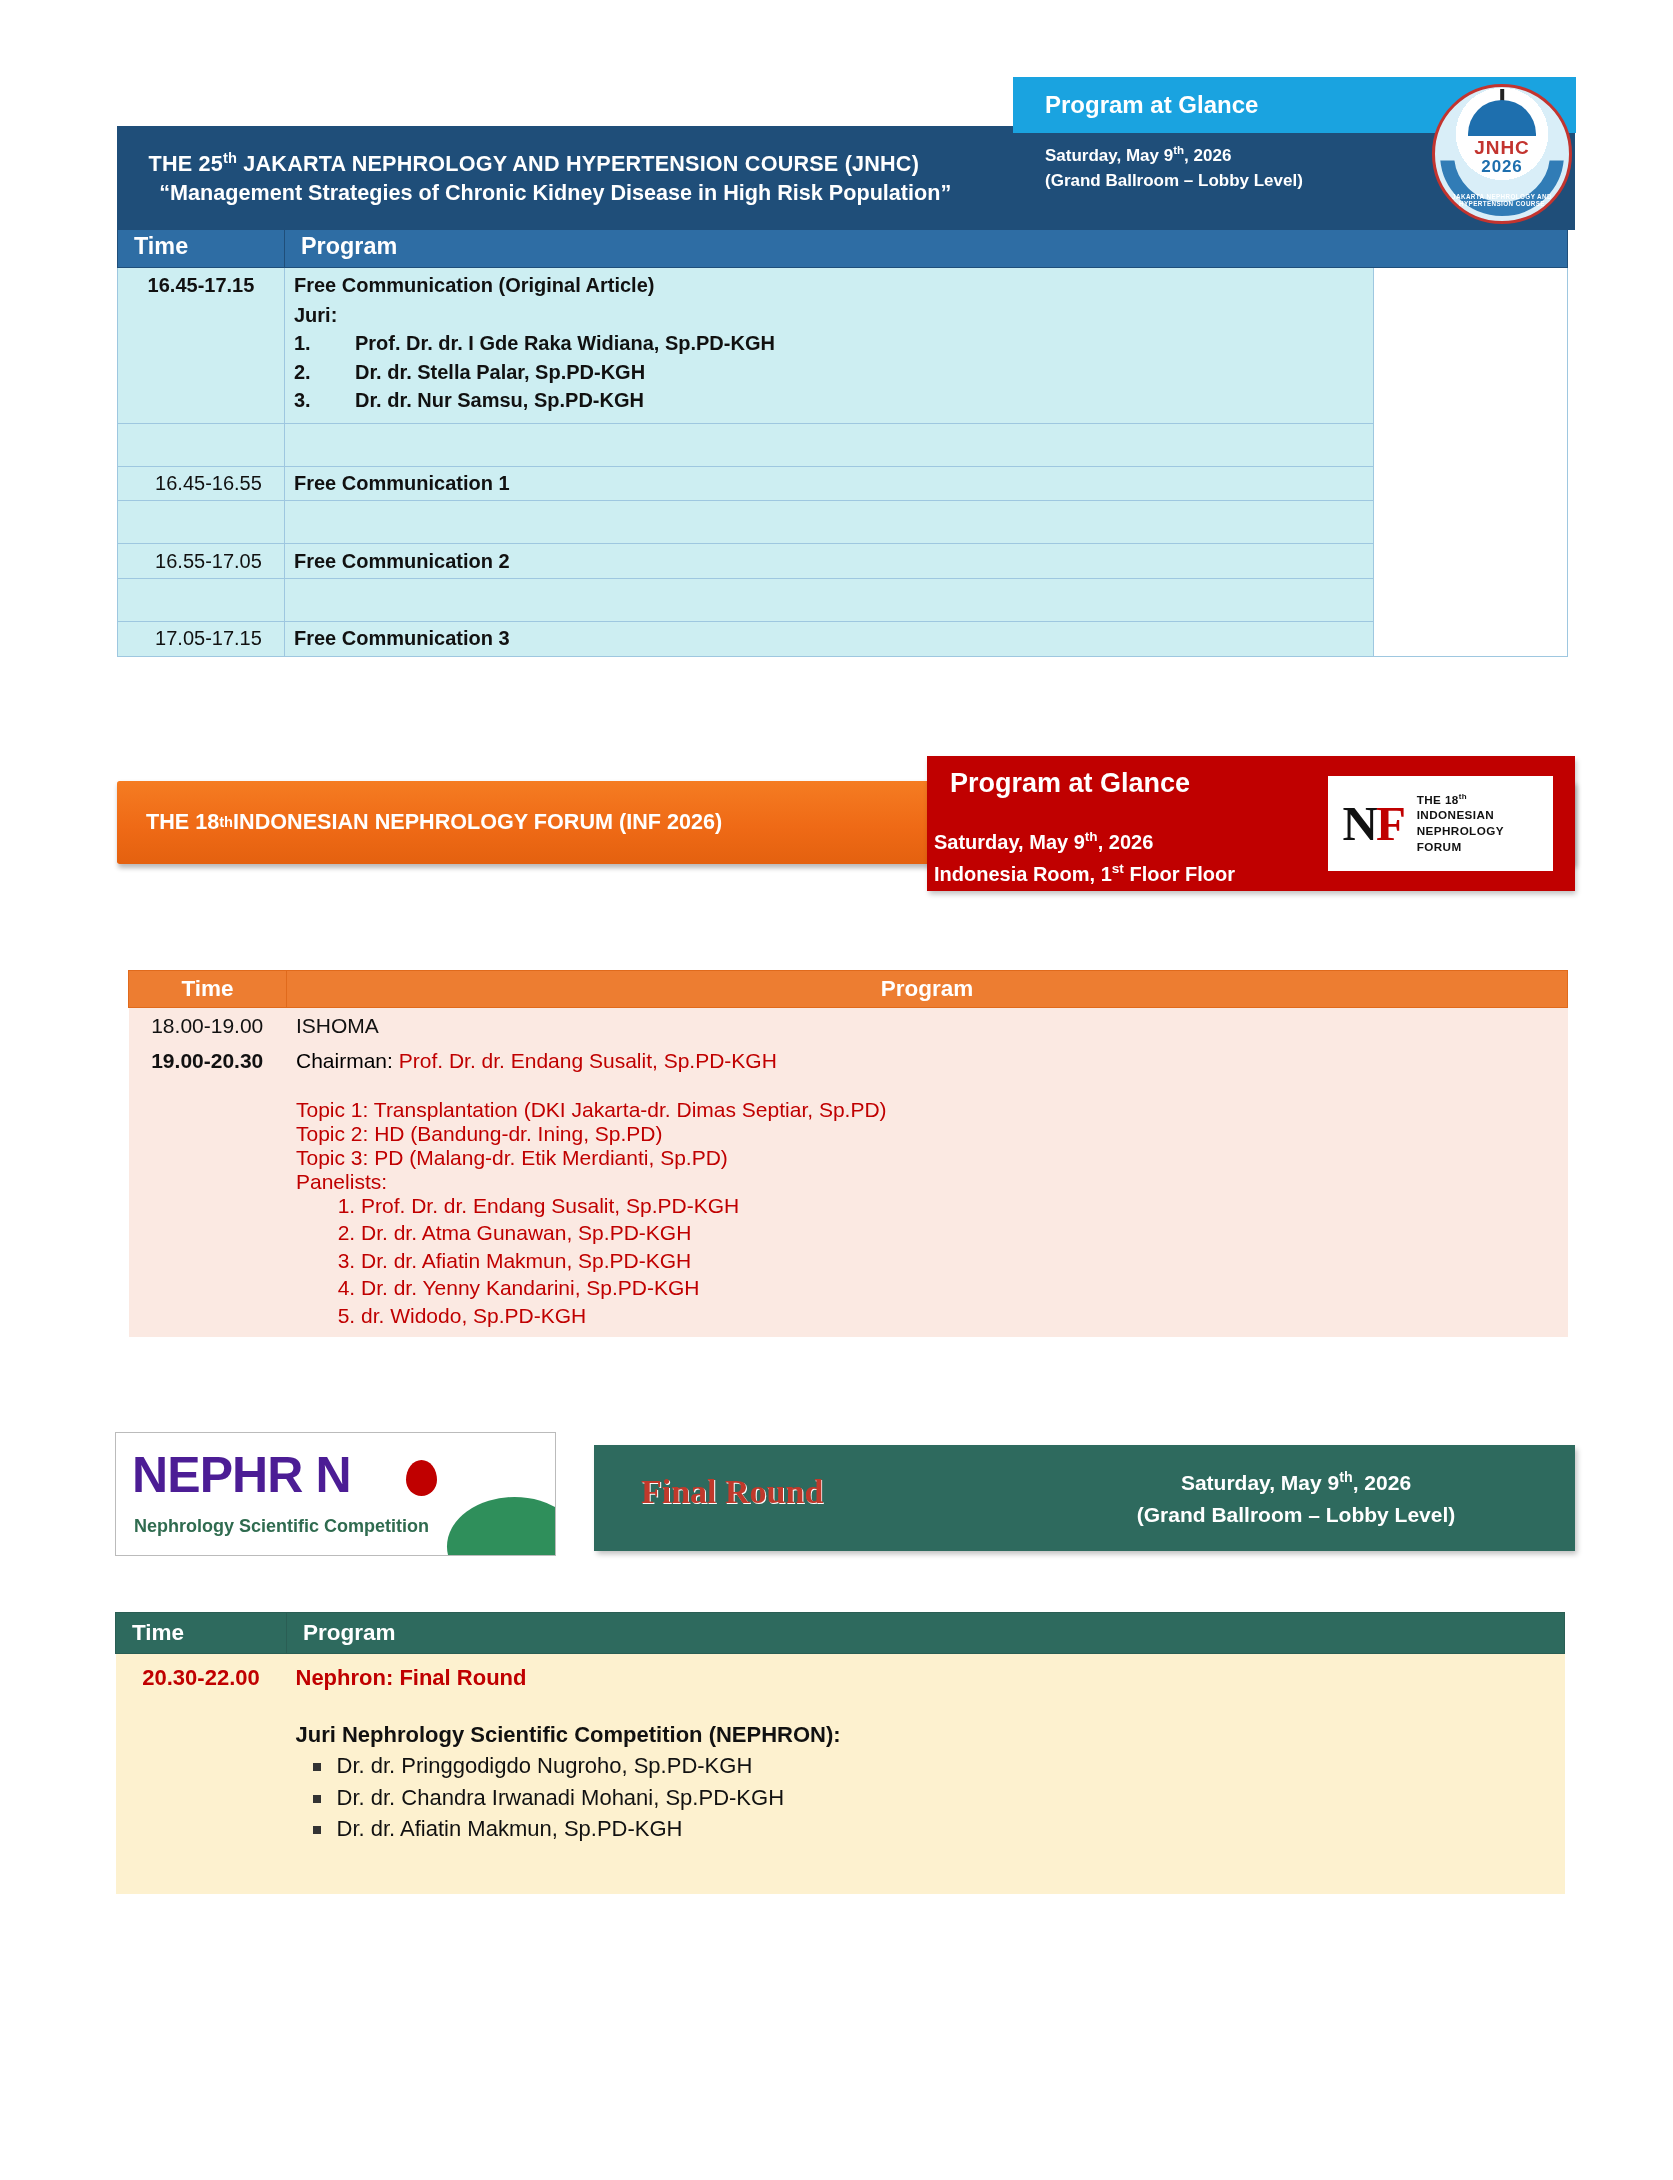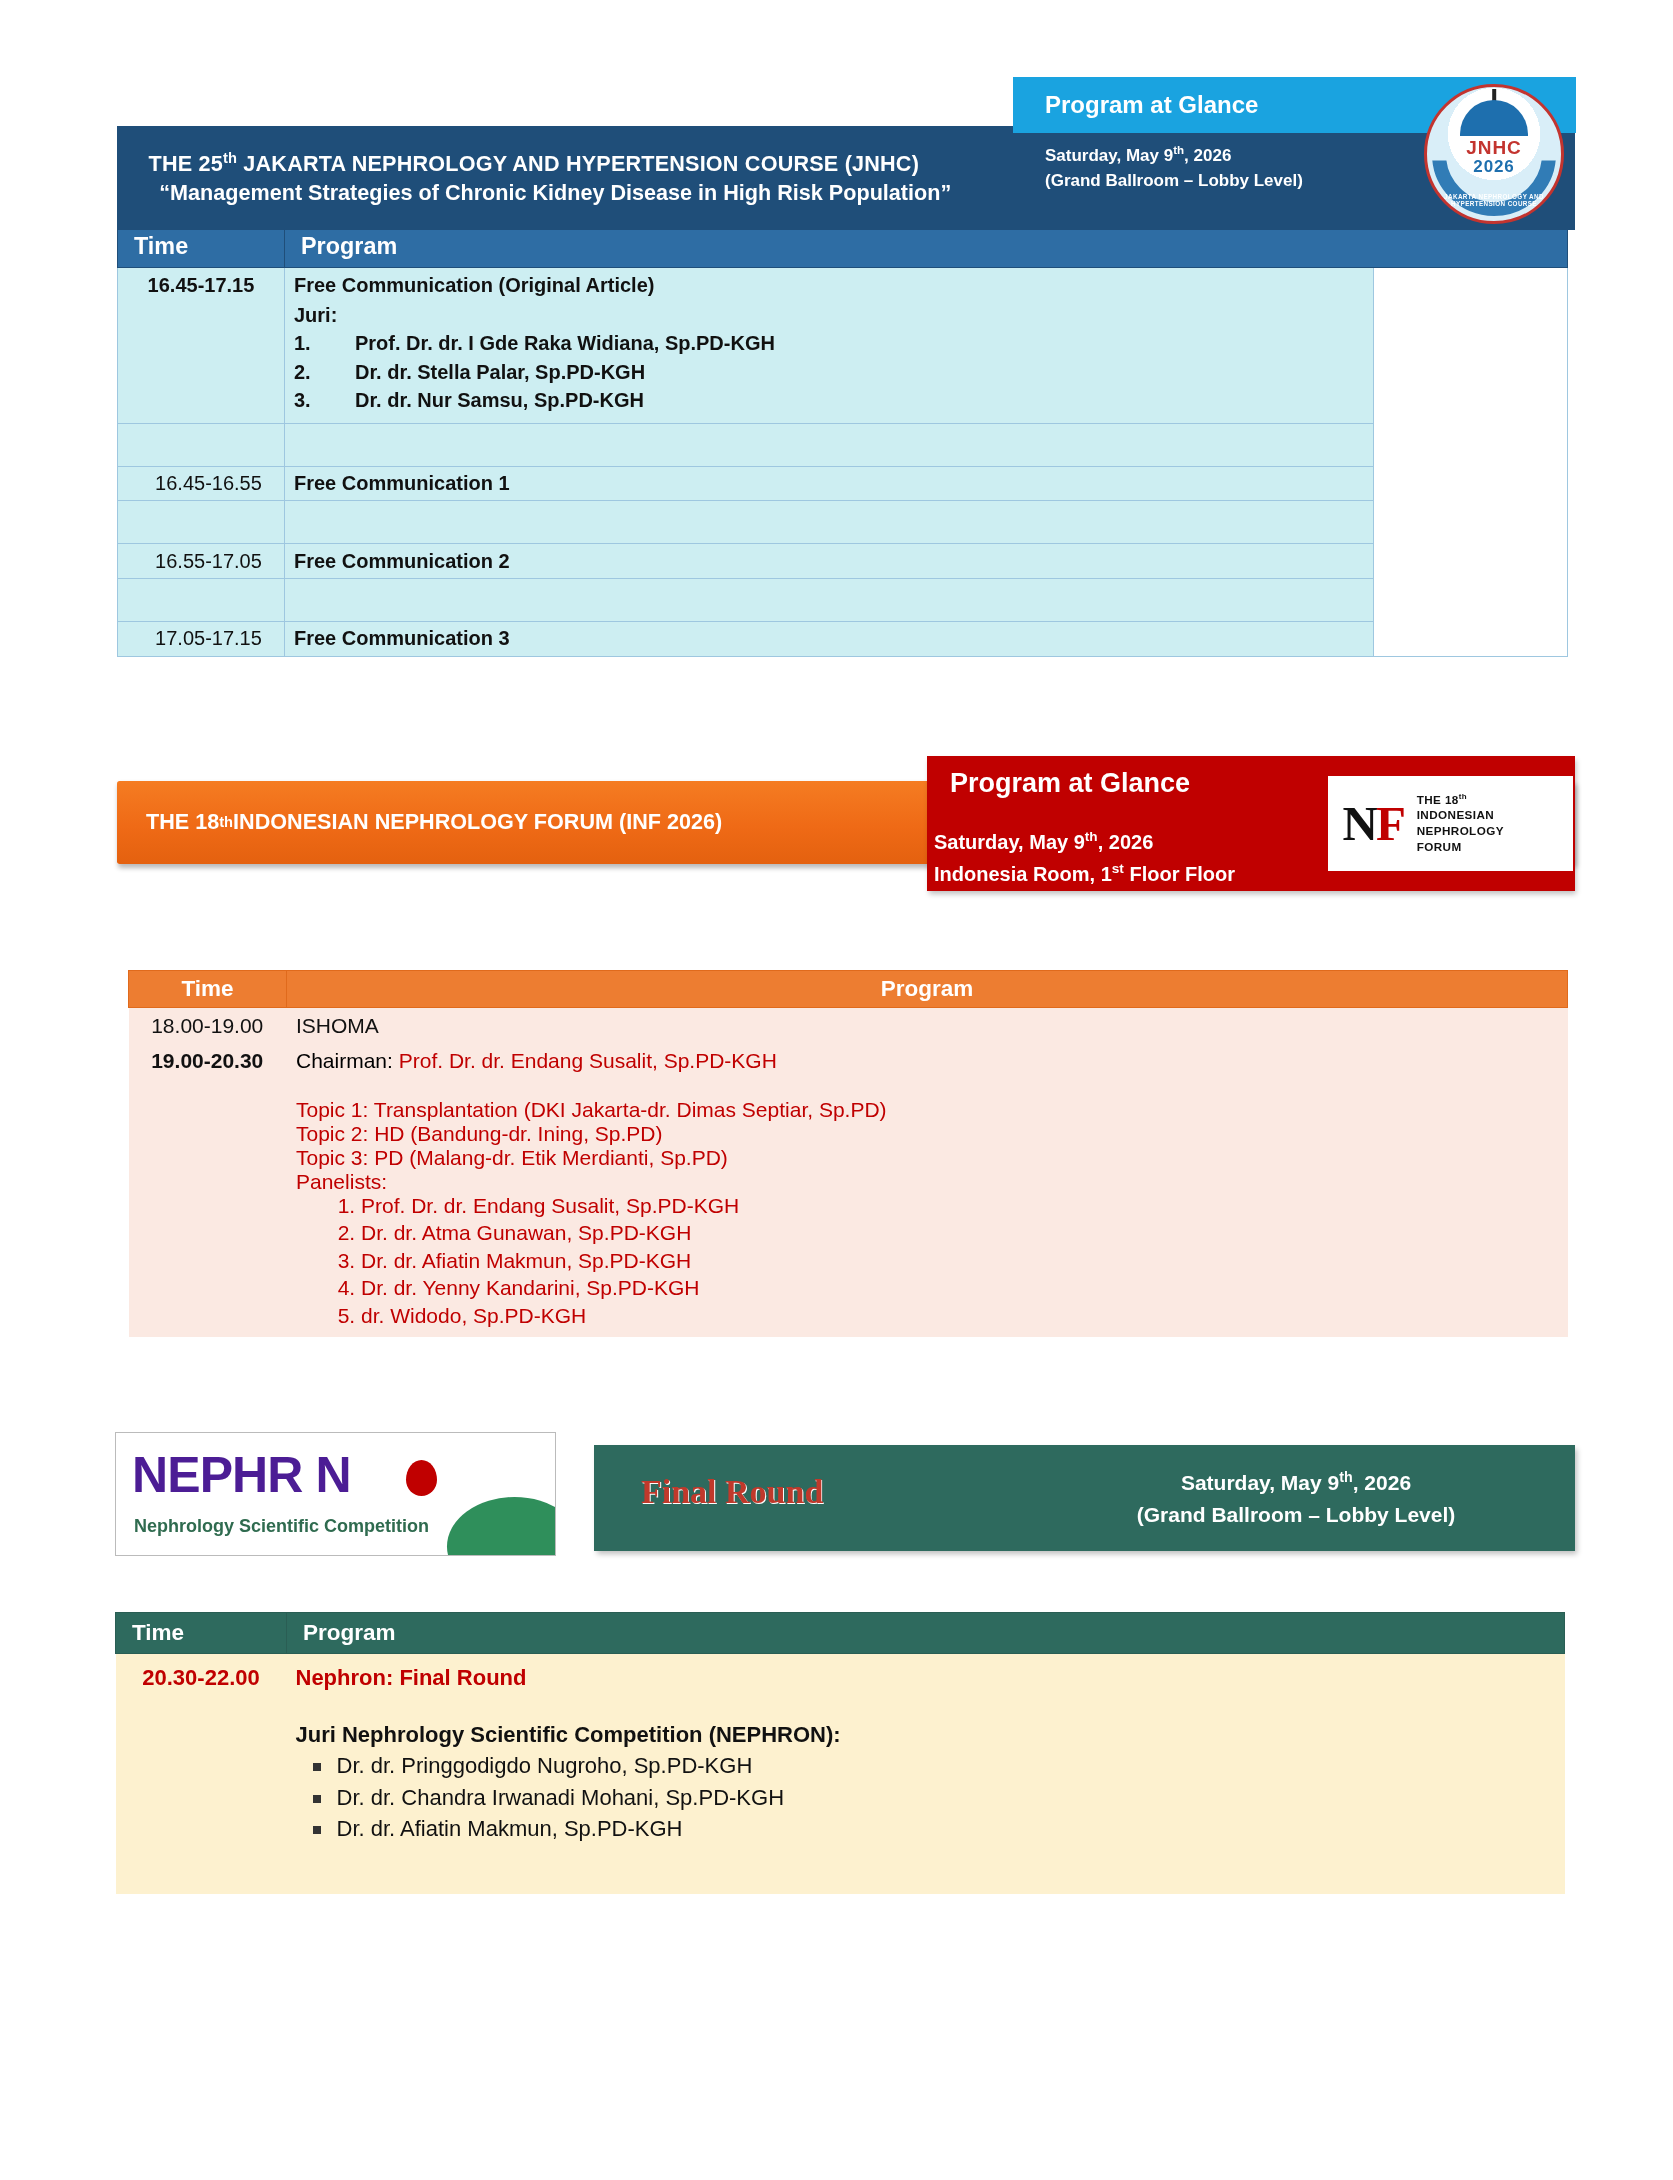--- a/index.html
+++ b/index.html
@@ -91,21 +91,21 @@
     position: absolute;
     left: 32px;
     top: 65px;
     color: #ffffff;
     font-size: 17px;
     font-weight: bold;
     line-height: 1.5;
   }
   .jnhc-logo {
     position: absolute;
-    right: 12px;
+    right: 4px;
     top: 7.2px;
     width: 140px;
     height: 140px;
     border-radius: 50%;
     background: radial-gradient(circle at 50% 35%, #ffffff 0 42%, #d9eef8 42% 100%);
     border: 3.6px solid #c3342f;
     box-sizing: border-box;
     overflow: hidden;
   }
   .jnhc-logo .dome {
@@ -269,21 +269,21 @@
     top: 70px;
     color: #ffffff;
     font-size: 20px;
     font-weight: bold;
     line-height: 1.6;
   }
   .inf-logo {
     position: absolute;
     left: 1328px;
     top: 20px;
-    width: 245px;
+    width: 225px;
     height: 95px;
     background: #ffffff;
     display: flex;
     align-items: center;
     padding-left: 14.4px;
     box-sizing: border-box;
   }
   .inf-logo .mark {
     font-size: 49px;
     font-weight: bold;

